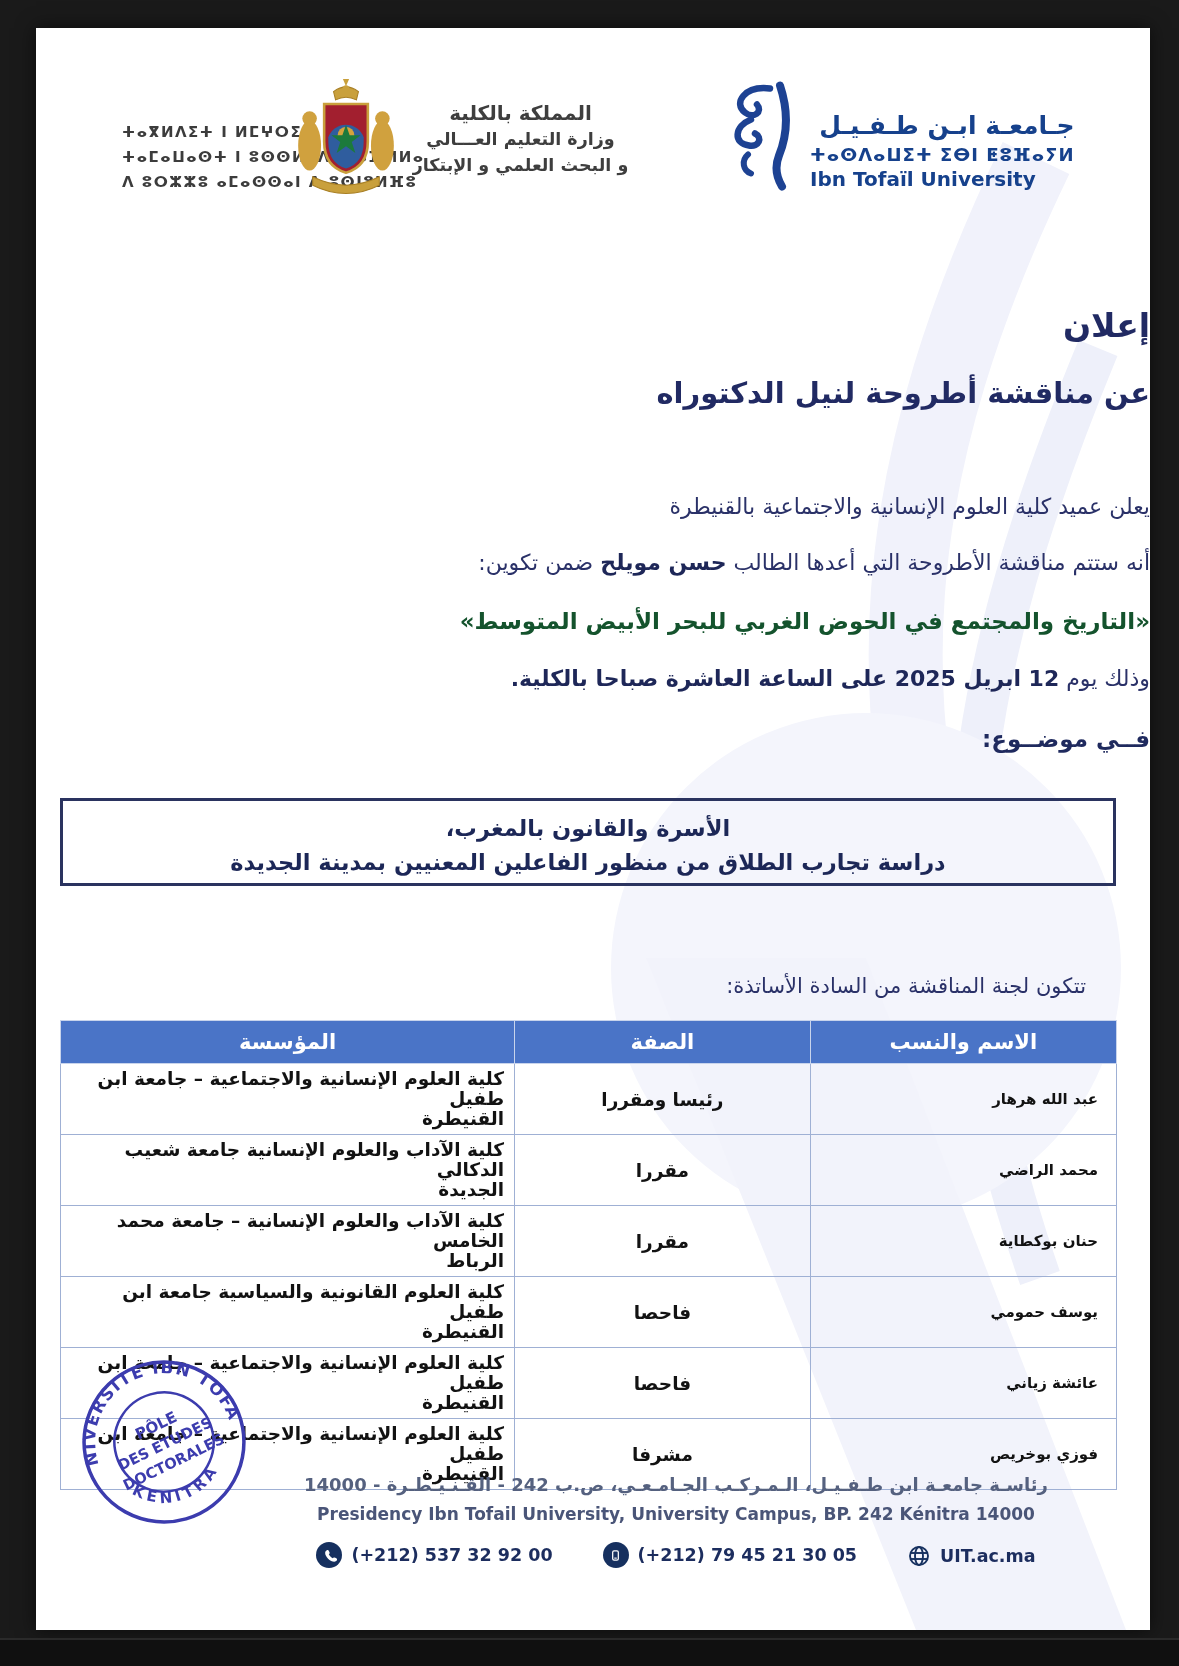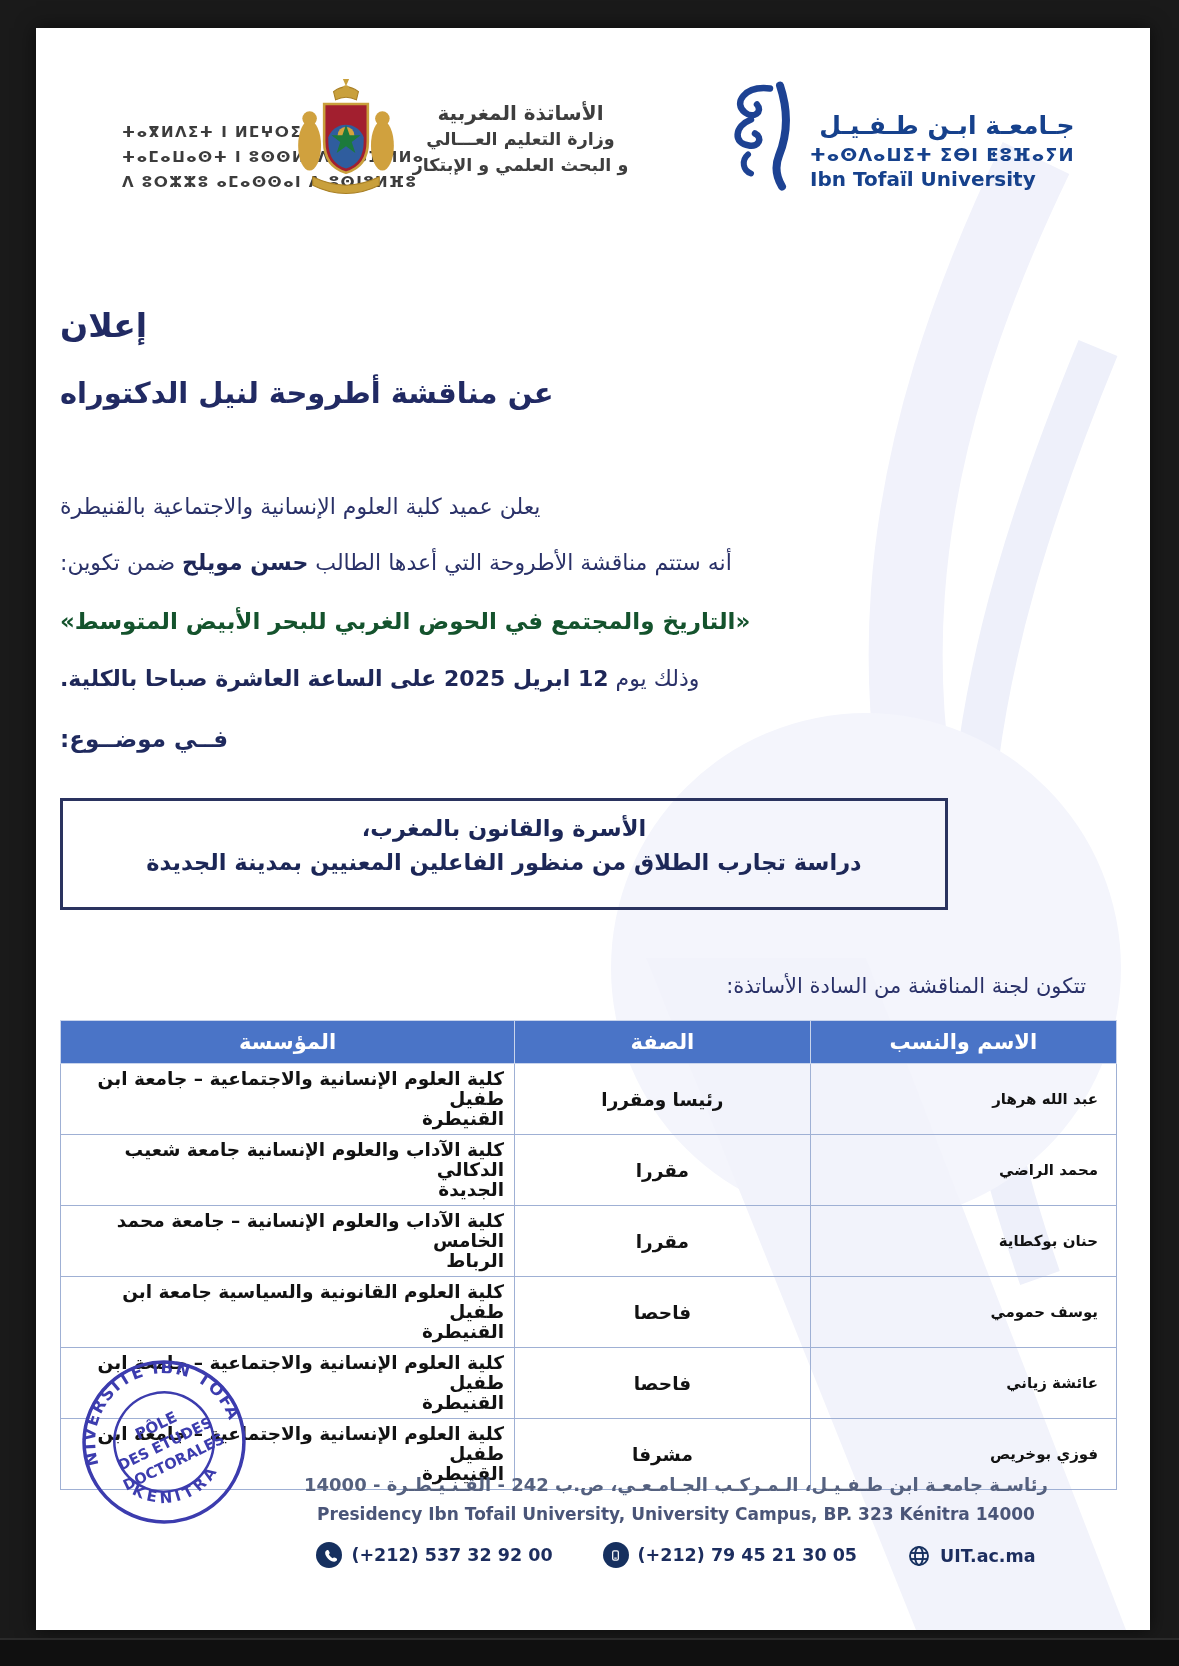--- a/index.html
+++ b/index.html
@@ -18,31 +18,31 @@
     color:#3e3e3e;line-height:26px;}
   .hdr-ministry .l1{font-size:20px;font-weight:bold;}
   .hdr-ministry .l2,.hdr-ministry .l3{font-size:17.5px;font-weight:bold;}
   .uni{position:absolute;left:688px;top:50px;display:flex;align-items:center;gap:14px;}
   .uni-text{color:#16418c;margin-top:27px;}
   .uni-text .ar{font-size:25px;font-weight:bold;direction:rtl;letter-spacing:1px;}
   .uni-text .tif{font-size:18px;font-weight:bold;letter-spacing:1px;margin-top:4px;}
   .uni-text .en{font-size:20px;font-weight:bold;margin-top:2px;}
 
   
-  .t-center{position:absolute;left:0;width:100%;text-align:left;direction:rtl;padding-left:24px;}
+  .t-center{position:absolute;left:0;width:100%;text-align:right;direction:rtl;}
   .title{top:278px;font-size:33px;font-weight:bold;color:#212a63;}
   .subtitle{top:348px;font-size:29px;font-weight:bold;color:#212a63;}
   .line1{top:466px;font-size:22px;color:#2a3168;}
   .line2{top:522px;font-size:22px;color:#2a3168;}
   .line2 b,.dateline b{color:#1e2758;}
   .formation{top:580px;font-size:23px;font-weight:bold;color:#14532d;}
   .dateline{top:638px;font-size:22px;color:#2a3168;}
   .subject-label{top:698px;font-size:23px;font-weight:bold;color:#1f2a5e;letter-spacing:1px;}
-  .subject-box{position:absolute;left:24px;top:770px;width:888px;box-sizing:border-box;
-    border:3px solid #2a335f;padding:10px 14px 28px;background:transparent;}
+  .subject-box{position:absolute;left:24px;top:770px;width:1056px;box-sizing:border-box;
+    border:3px solid #2a335f;padding:10px 14px 4px;background:transparent;}
   .subject-box .s1,.subject-box .s2{direction:rtl;text-align:center;font-weight:bold;color:#1c2757;font-size:22.5px;line-height:34px;}
   .committee-intro{position:absolute;right:64px;top:946px;direction:rtl;text-align:right;
     font-size:21px;color:#2a3168;}
 
   
   table.jury{position:absolute;left:24px;top:992px;width:1057px;border-collapse:collapse;direction:rtl;}
   table.jury th{background:#4a74c7;color:#ffffff;font-size:21px;font-weight:bold;
     padding:9px 6px;border:1.5px solid #c8d4ec;}
   table.jury td{border:1.5px solid #9fb0d4;padding:5px 10px;background:transparent;
     font-weight:bold;color:#121212;font-size:18.5px;vertical-align:middle;}
@@ -92,21 +92,21 @@
         <ellipse cx="85" cy="66" rx="11" ry="24" fill="#d0a13e"></ellipse>
         <circle cx="85" cy="40" r="7" fill="#d0a13e"></circle>
         <path d="M29 26 L71 26 L71 62 Q71 86 50 92 Q29 86 29 62 Z" fill="#a21f2f" stroke="#c9a03c" stroke-width="2.5"></path>
         <path d="M33 58 A 18 18 0 0 1 67 58 L67 62 Q67 83 50 88 Q33 83 33 62 Z" fill="#2f5d9e"></path>
         <circle cx="50" cy="56" r="8" fill="#d4a33c"></circle>
         <path d="M50 46 L53.5 56 L64 56 L55.5 62.5 L59 73 L50 66.5 L41 73 L44.5 62.5 L36 56 L46.5 56 Z" fill="#1c7a3c"></path>
         <path d="M18 96 Q50 112 82 96 L82 104 Q50 120 18 104 Z" fill="#c9a03c" stroke="#a87f24" stroke-width="1"></path>
       </svg>
 
       <div class="hdr-ministry">
-        <div class="l1">الأساتذة المغربية</div>
+        <div class="l1">المملكة بالكلية</div>
         <div class="l2">وزارة التعليم العـــالي</div>
         <div class="l3">و البحث العلمي و الإبتكار</div>
       </div>
 
       <div class="uni">
         <svg width="72" height="118" viewBox="0 0 72 115">
           <g stroke="#1d4293" fill="none" stroke-linecap="round">
             <path d="M56 6 C64 30 64 54 55 76 C51 86 52 97 58 107" stroke-width="8"></path>
             <path d="M46 9 C20 6 9 24 21 33 C30 40 39 32 33 25" stroke-width="6.5"></path>
             <path d="M27 40 C10 47 9 64 25 66 C35 68 39 58 31 54" stroke-width="6.5"></path>
@@ -200,21 +200,21 @@
         </text>
         <g transform="rotate(-10 85 85)" fill="#3c3cae" font-weight="bold" text-anchor="middle">
           <text x="85" y="72" font-size="15">PÔLE</text>
           <text x="85" y="92" font-size="14.5">DES ETUDES</text>
           <text x="85" y="112" font-size="14.5">DOCTORALES</text>
         </g>
       </svg>
 
       <div class="footer">
         <div class="addr-ar">رئاسـة جامعـة ابن طـفـيـل، الـمـركـب الجـامـعـي، ص.ب 242 - القـنـيـطـرة - 14000</div>
-        <div class="addr-en">Presidency Ibn Tofail University, University Campus, BP. 323 Kénitra 14000</div>
+        <div class="addr-en">Presidency Ibn Tofail University, University Campus, BP. 242 Kénitra 14000</div>
         <div class="contacts">
           <div class="contact">
             <span class="icon-circle">
               <svg width="15" height="15" viewBox="0 0 24 24">
                   <path fill="#ffffff" d="M7.2 3.8 C9 2.6 10.4 3.2 11.2 5.1 l0.9 2.2 c0.5 1.2-0.1 2.1-1.2 2.8 c1.4 2.8 3.5 4.9 6.3 6.3 c0.7-1.1 1.6-1.7 2.8-1.2 l2.2 0.9 c1.9 0.8 2.5 2.2 1.3 4 c-2.3 3.4-9.3 1.4-13.8-3.1 C5.2 12.5 3.2 6.4 7.2 3.8 Z"></path>
                 </svg>
             </span>
             <span>(+212) 537 32 92 00</span>
           </div>
           <div class="contact">

